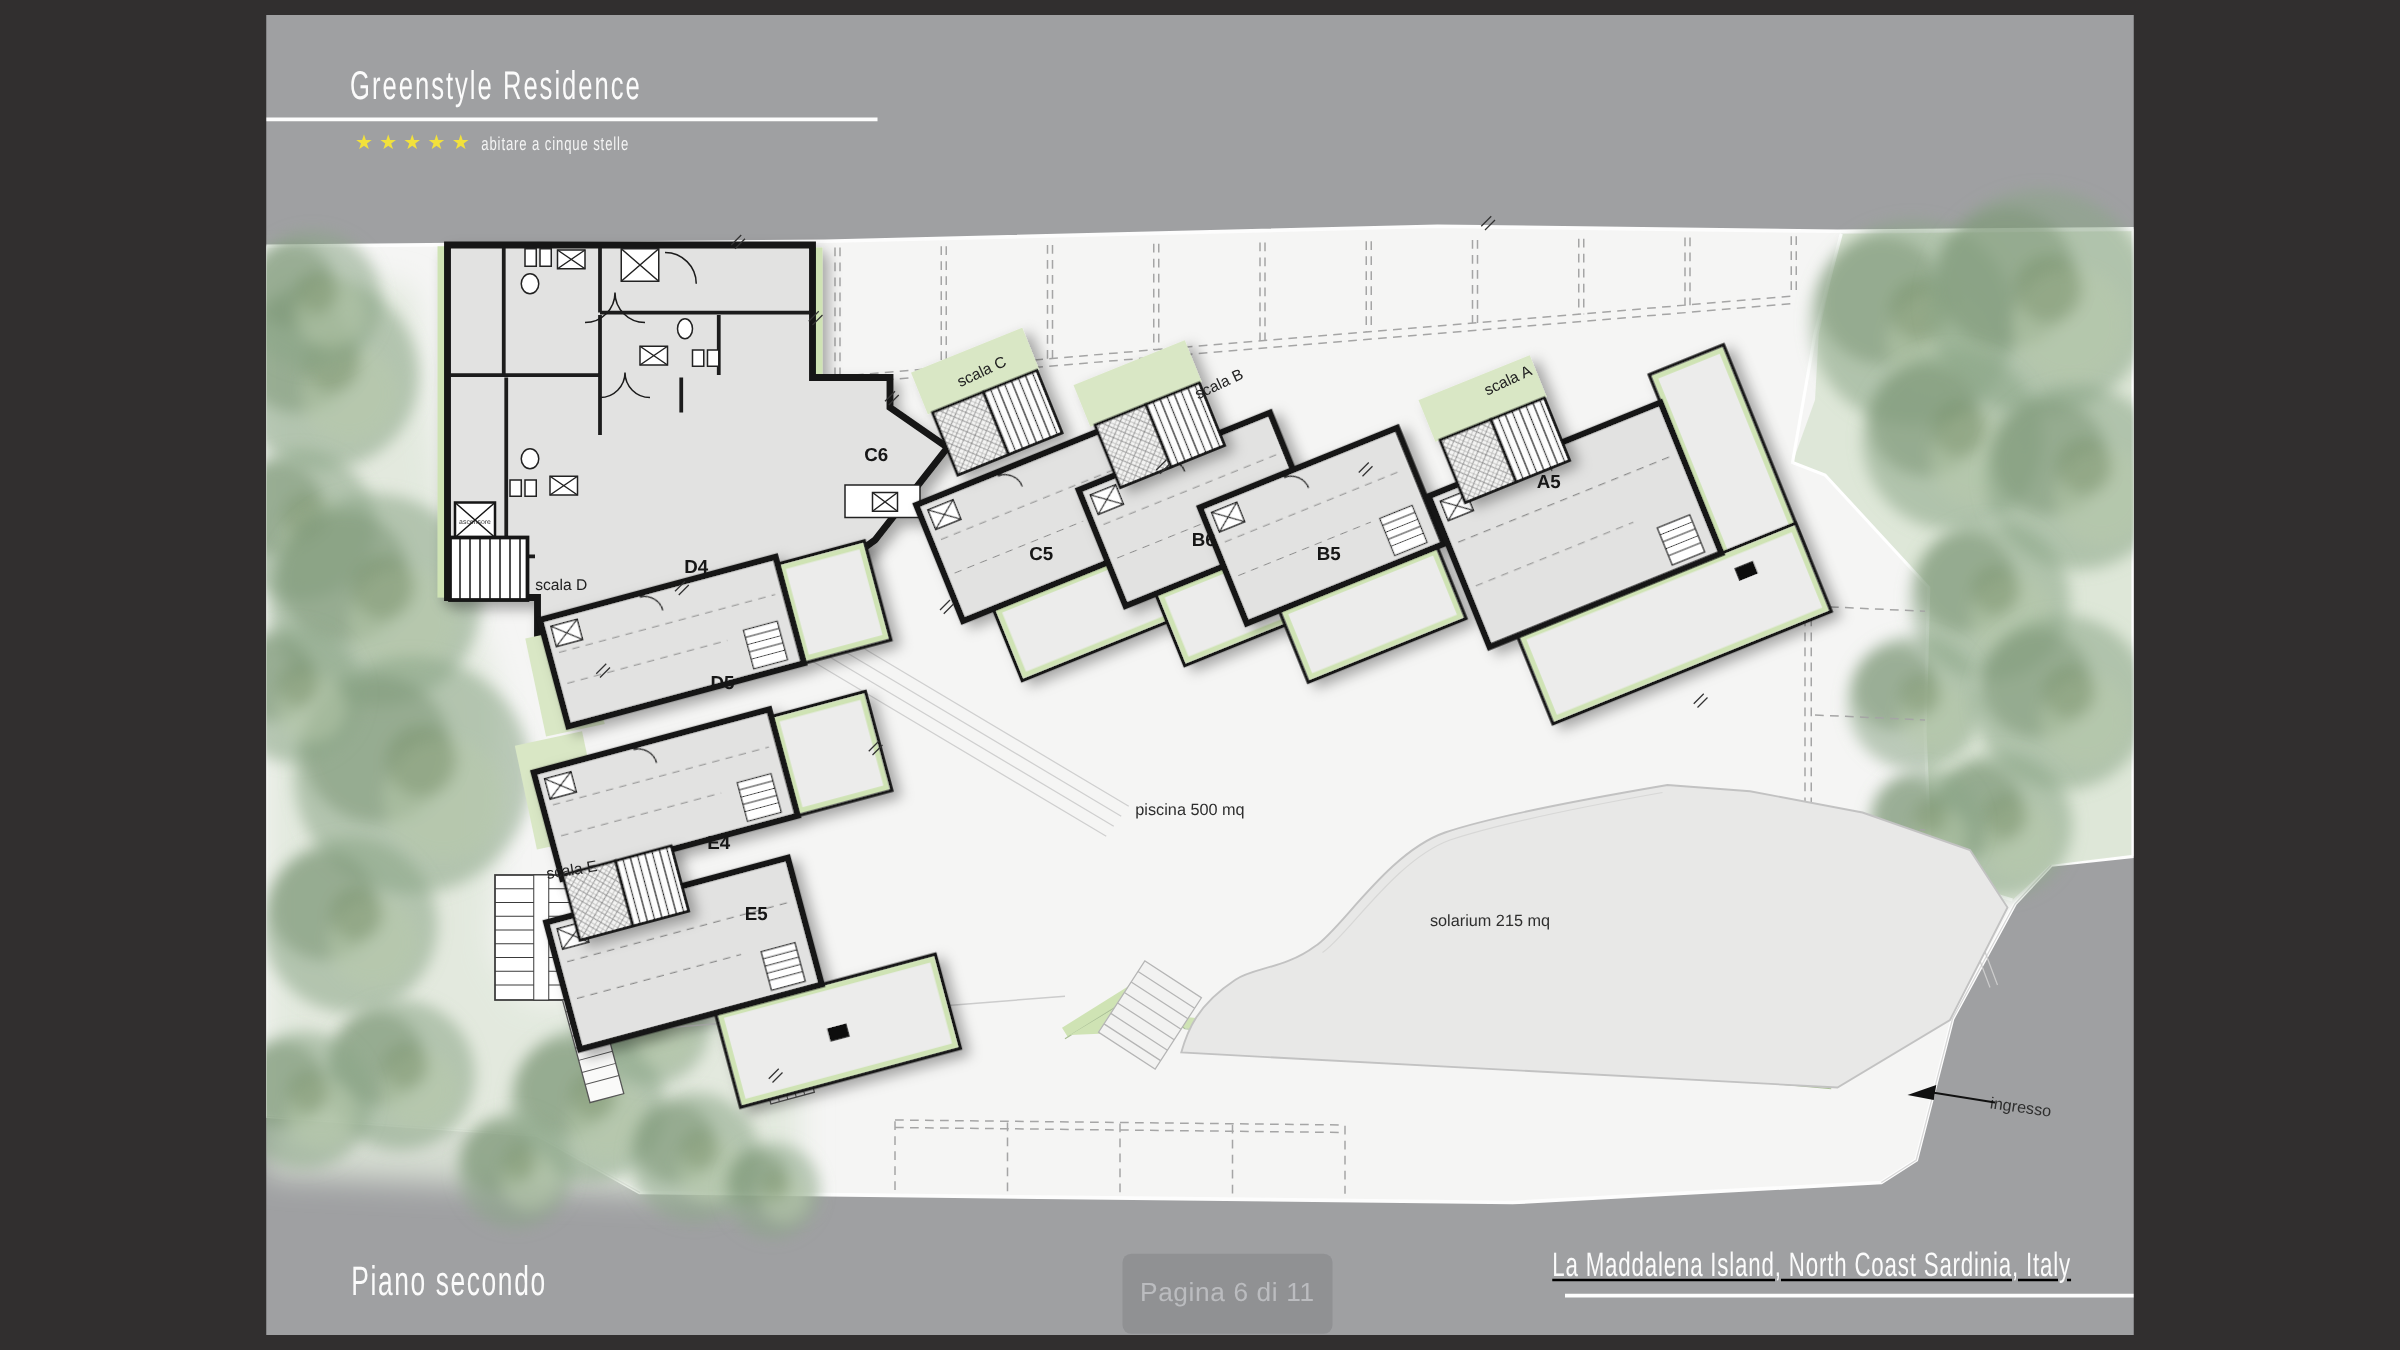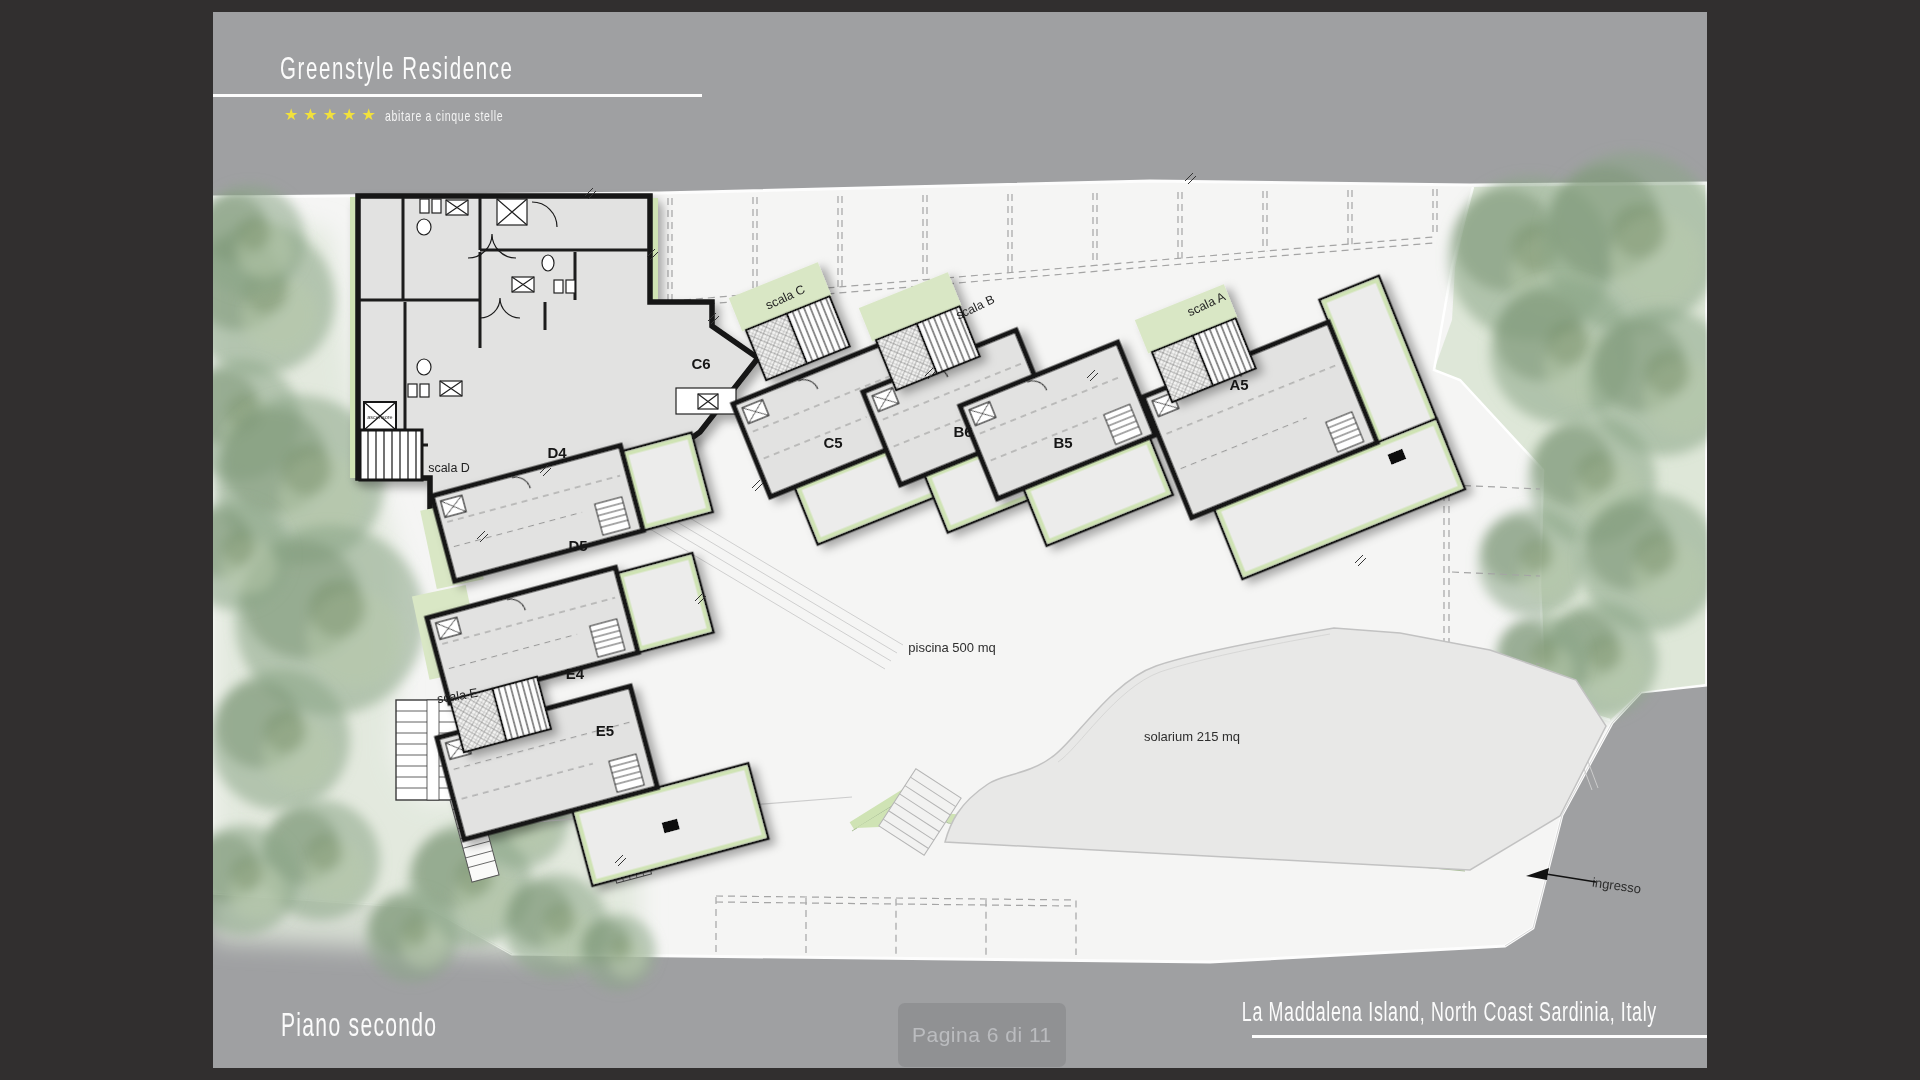--- a/index.html
+++ b/index.html
@@ -13,21 +13,21 @@
   .rule{position:absolute;left:0;top:82px;width:489px;height:3px;background:#fdfdfd;}
   .tagline-row{position:absolute;left:71px;top:93px;height:20px;display:flex;align-items:center;}
   .star{color:#f2e13b;font-size:16px;letter-spacing:5px;line-height:20px;}
   .tagline{font-size:15px;color:#f4f4f4;letter-spacing:1px;white-space:nowrap;margin-left:4px;
     transform:scaleX(.7);transform-origin:left center;}
   
   .floor{position:absolute;left:68px;top:994px;margin:0;font-size:33px;font-weight:400;color:#fbfbfb;
     letter-spacing:2px;white-space:nowrap;transform:scaleX(.64);transform-origin:left top;}
   .watermark{position:absolute;left:685px;top:991px;padding:20px 14px;border-radius:7px;
     background:rgba(78,80,84,.18);color:rgba(230,232,236,.5);font-size:21px;letter-spacing:.5px;}
-  .loc-wrap{position:absolute;right:0;top:985px;text-align:center;}
+  .loc-wrap{position:absolute;right:0;top:985px;text-align:center;text-decoration:underline;}
   .loc{font-size:27px;font-weight:400;color:#fbfbfb;letter-spacing:1px;white-space:nowrap;
     transform:scaleX(.66);transform-origin:right top;margin:0 50px 0 0;}
   .loc-rule{margin-top:7px;margin-left:auto;width:455px;height:2.5px;background:#fdfdfd;}
   
   text{font-family:"Liberation Sans",sans-serif;}
   .pl-unit{font-size:15px;font-weight:bold;fill:#161616;text-anchor:middle;}
   .pl-stair{font-size:12.5px;fill:#222;text-anchor:middle;}
   .pl-area{font-size:13px;fill:#2e2e2e;text-anchor:middle;}
   .pl-tiny{font-size:5.5px;fill:#333;text-anchor:middle;}
 </style>

